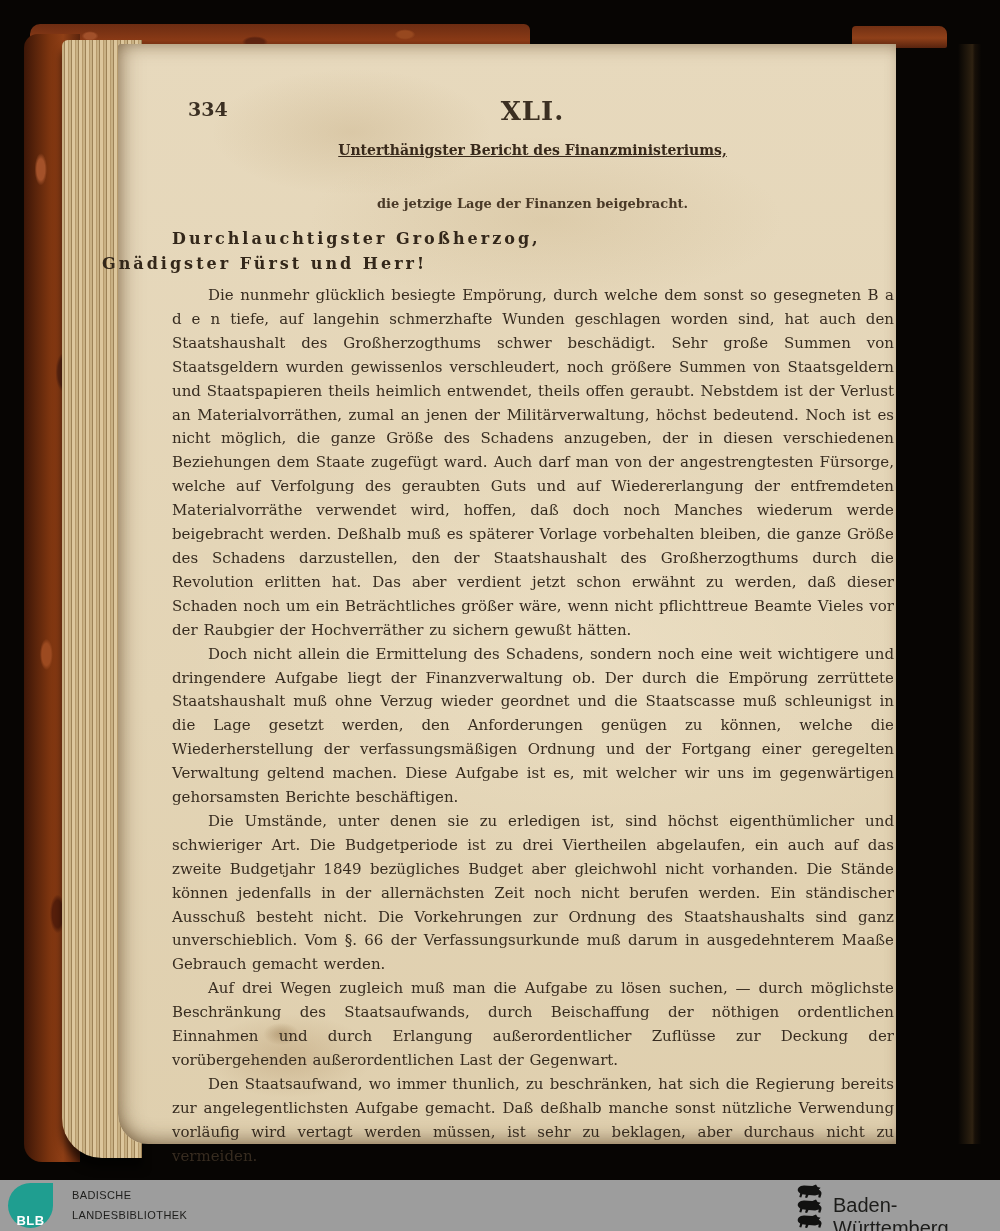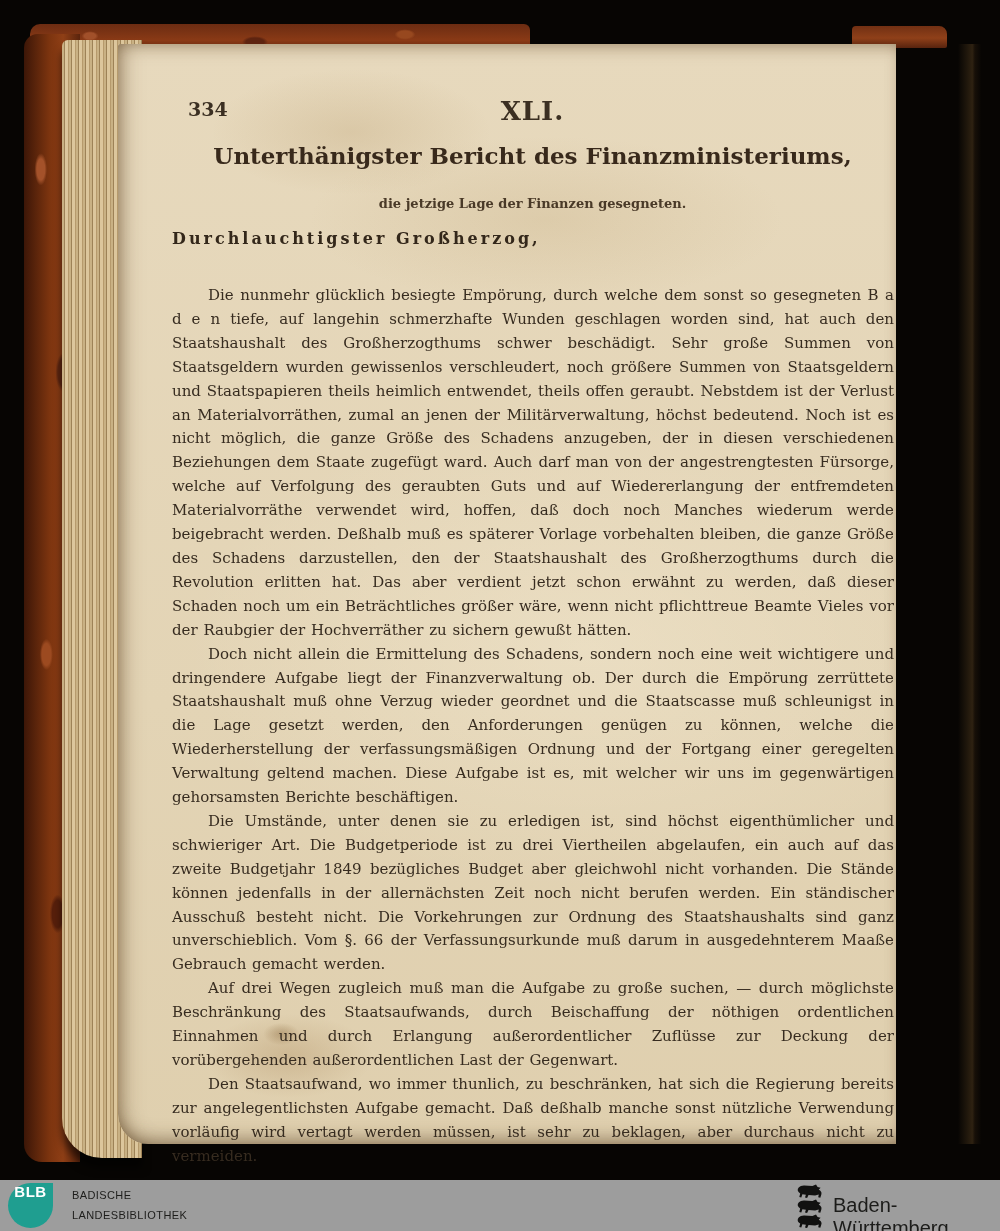--- a/index.html
+++ b/index.html
@@ -62,40 +62,40 @@
   .gutter {
     position:absolute; left:840px; top:0; width:26px; height:100%;
     background:linear-gradient(90deg, transparent, rgba(110,80,40,.38) 55%, rgba(60,40,18,.30) 65%, transparent 90%);
     pointer-events:none;
   }
 
   .pagenum { position:absolute; left:70px; top:54px; font-size:19px; font-weight:bold; color:#3b2f22; }
   .sectionnum { position:absolute; left:54px; top:52px; width:721px; text-align:center;
                 font-size:26px; font-weight:bold; letter-spacing:1px; color:#3b2f22; }
   .doc-title { position:absolute; left:54px; top:98px; width:721px; text-align:center;
-               font-size:23px; font-weight:bold; color:#38291b; }
+               font-size:14px; font-weight:bold; color:#38291b;text-decoration:underline; }
   .doc-subtitle { position:absolute; left:54px; top:152px; width:721px; text-align:center;
                   font-size:13px; font-weight:bold; color:#4a3a28; }
   .salutation { position:absolute; left:54px; top:182px; width:721px; 
                 font-size:16px; font-weight:bold; letter-spacing:3px; line-height:25px; color:#33271a; }
   .salutation .line2 { transform:translateX(-70px); }
 
   .body-text { position:absolute; left:54px; top:240px; width:722px; color:#372c20; }
   .body-text p {
     font-size:15px; line-height:23.9px; text-align:justify; text-indent:36px;
     word-spacing:1px;
   }
 
   
   .footer { position:absolute; left:0; bottom:0; width:1000px; height:51px;
             background:#9d9d9d; font-family:"Liberation Sans", sans-serif; }
   .blb-logo { position:absolute; left:8px; top:3px; width:45px; height:45px;
               background:#1f9e90; border-radius:50% 0 50% 50%;
-              display:flex; align-items:flex-start; justify-content:center;
-              color:#ffffff; font-weight:bold; font-size:15px; letter-spacing:.5px; }
+              display:flex; align-items:flex-end; justify-content:center;
+              color:#ffffff; font-weight:bold; font-size:13px; letter-spacing:.5px; }
   .lib-name { position:absolute; left:72px; top:5px; font-weight:normal; font-size:11px;
               line-height:20px; color:#1d1d1b; letter-spacing:.4px; }
   .bw-arms { position:absolute; left:787px; top:3px; }
   .bw-name { position:absolute; left:833px; top:14px; font-size:20px; color:#1c1c1a; font-weight:500; }
 </style>
 </head>
 <body>
 
 <div class="scene">
 
@@ -104,31 +104,32 @@
   <div class="leather-spine"></div>
   <div class="page-stack"></div>
 
   <div class="page">
     <div class="gutter"></div>
 
     <div class="pagenum">334</div>
     <div class="sectionnum">XLI.</div>
 
     <div class="doc-title">Unterthänigster Bericht des Finanzministeriums,</div>
-    <div class="doc-subtitle">die jetzige Lage der Finanzen gesegneten.</div>
+    <div class="doc-subtitle">die jetzige Lage der Finanzen beigebracht.</div>
 
     <div class="salutation">
       <div class="line1">Durchlauchtigster Großherzog,</div>
+      <div class="line2">Gnädigster Fürst und Herr!</div>
     </div>
 
     <div class="body-text">
       <p>Die nunmehr glücklich besiegte Empörung, durch welche dem sonst so gesegneten B a d e n tiefe, auf langehin schmerzhafte Wunden geschlagen worden sind, hat auch den Staatshaushalt des Großherzogthums schwer beschädigt. Sehr große Summen von Staatsgeldern wurden gewissenlos verschleudert, noch größere Summen von Staatsgeldern und Staatspapieren theils heimlich entwendet, theils offen geraubt. Nebstdem ist der Verlust an Materialvorräthen, zumal an jenen der Militärverwaltung, höchst bedeutend. Noch ist es nicht möglich, die ganze Größe des Schadens anzugeben, der in diesen verschiedenen Beziehungen dem Staate zugefügt ward. Auch darf man von der angestrengtesten Fürsorge, welche auf Verfolgung des geraubten Guts und auf Wiedererlangung der entfremdeten Materialvorräthe verwendet wird, hoffen, daß doch noch Manches wiederum werde beigebracht werden. Deßhalb muß es späterer Vorlage vorbehalten bleiben, die ganze Größe des Schadens darzustellen, den der Staatshaushalt des Großherzogthums durch die Revolution erlitten hat. Das aber verdient jetzt schon erwähnt zu werden, daß dieser Schaden noch um ein Beträchtliches größer wäre, wenn nicht pflichttreue Beamte Vieles vor der Raubgier der Hochverräther zu sichern gewußt hätten.</p>
       <p>Doch nicht allein die Ermittelung des Schadens, sondern noch eine weit wichtigere und dringendere Aufgabe liegt der Finanzverwaltung ob. Der durch die Empörung zerrüttete Staatshaushalt muß ohne Verzug wieder geordnet und die Staatscasse muß schleunigst in die Lage gesetzt werden, den Anforderungen genügen zu können, welche die Wiederherstellung der verfassungsmäßigen Ordnung und der Fortgang einer geregelten Verwaltung geltend machen. Diese Aufgabe ist es, mit welcher wir uns im gegenwärtigen gehorsamsten Berichte beschäftigen.</p>
       <p>Die Umstände, unter denen sie zu erledigen ist, sind höchst eigenthümlicher und schwieriger Art. Die Budgetperiode ist zu drei Viertheilen abgelaufen, ein auch auf das zweite Budgetjahr 1849 bezügliches Budget aber gleichwohl nicht vorhanden. Die Stände können jedenfalls in der allernächsten Zeit noch nicht berufen werden. Ein ständischer Ausschuß besteht nicht. Die Vorkehrungen zur Ordnung des Staatshaushalts sind ganz unverschieblich. Vom §. 66 der Verfassungsurkunde muß darum in ausgedehnterem Maaße Gebrauch gemacht werden.</p>
-      <p>Auf drei Wegen zugleich muß man die Aufgabe zu große suchen, — durch möglichste Beschränkung des Staatsaufwands, durch Beischaffung der nöthigen ordentlichen Einnahmen und durch Erlangung außerordentlicher Zuflüsse zur Deckung der vorübergehenden außerordentlichen Last der Gegenwart.</p>
+      <p>Auf drei Wegen zugleich muß man die Aufgabe zu lösen suchen, — durch möglichste Beschränkung des Staatsaufwands, durch Beischaffung der nöthigen ordentlichen Einnahmen und durch Erlangung außerordentlicher Zuflüsse zur Deckung der vorübergehenden außerordentlichen Last der Gegenwart.</p>
       <p>Den Staatsaufwand, wo immer thunlich, zu beschränken, hat sich die Regierung bereits zur angelegentlichsten Aufgabe gemacht. Daß deßhalb manche sonst nützliche Verwendung vorläufig wird vertagt werden müssen, ist sehr zu beklagen, aber durchaus nicht zu vermeiden.</p>
     </div>
   </div>
 
   <div class="footer">
     <div class="blb-logo">
       <span>BLB</span>
     </div>
     <div class="lib-name">
       <div>BADISCHE</div>

